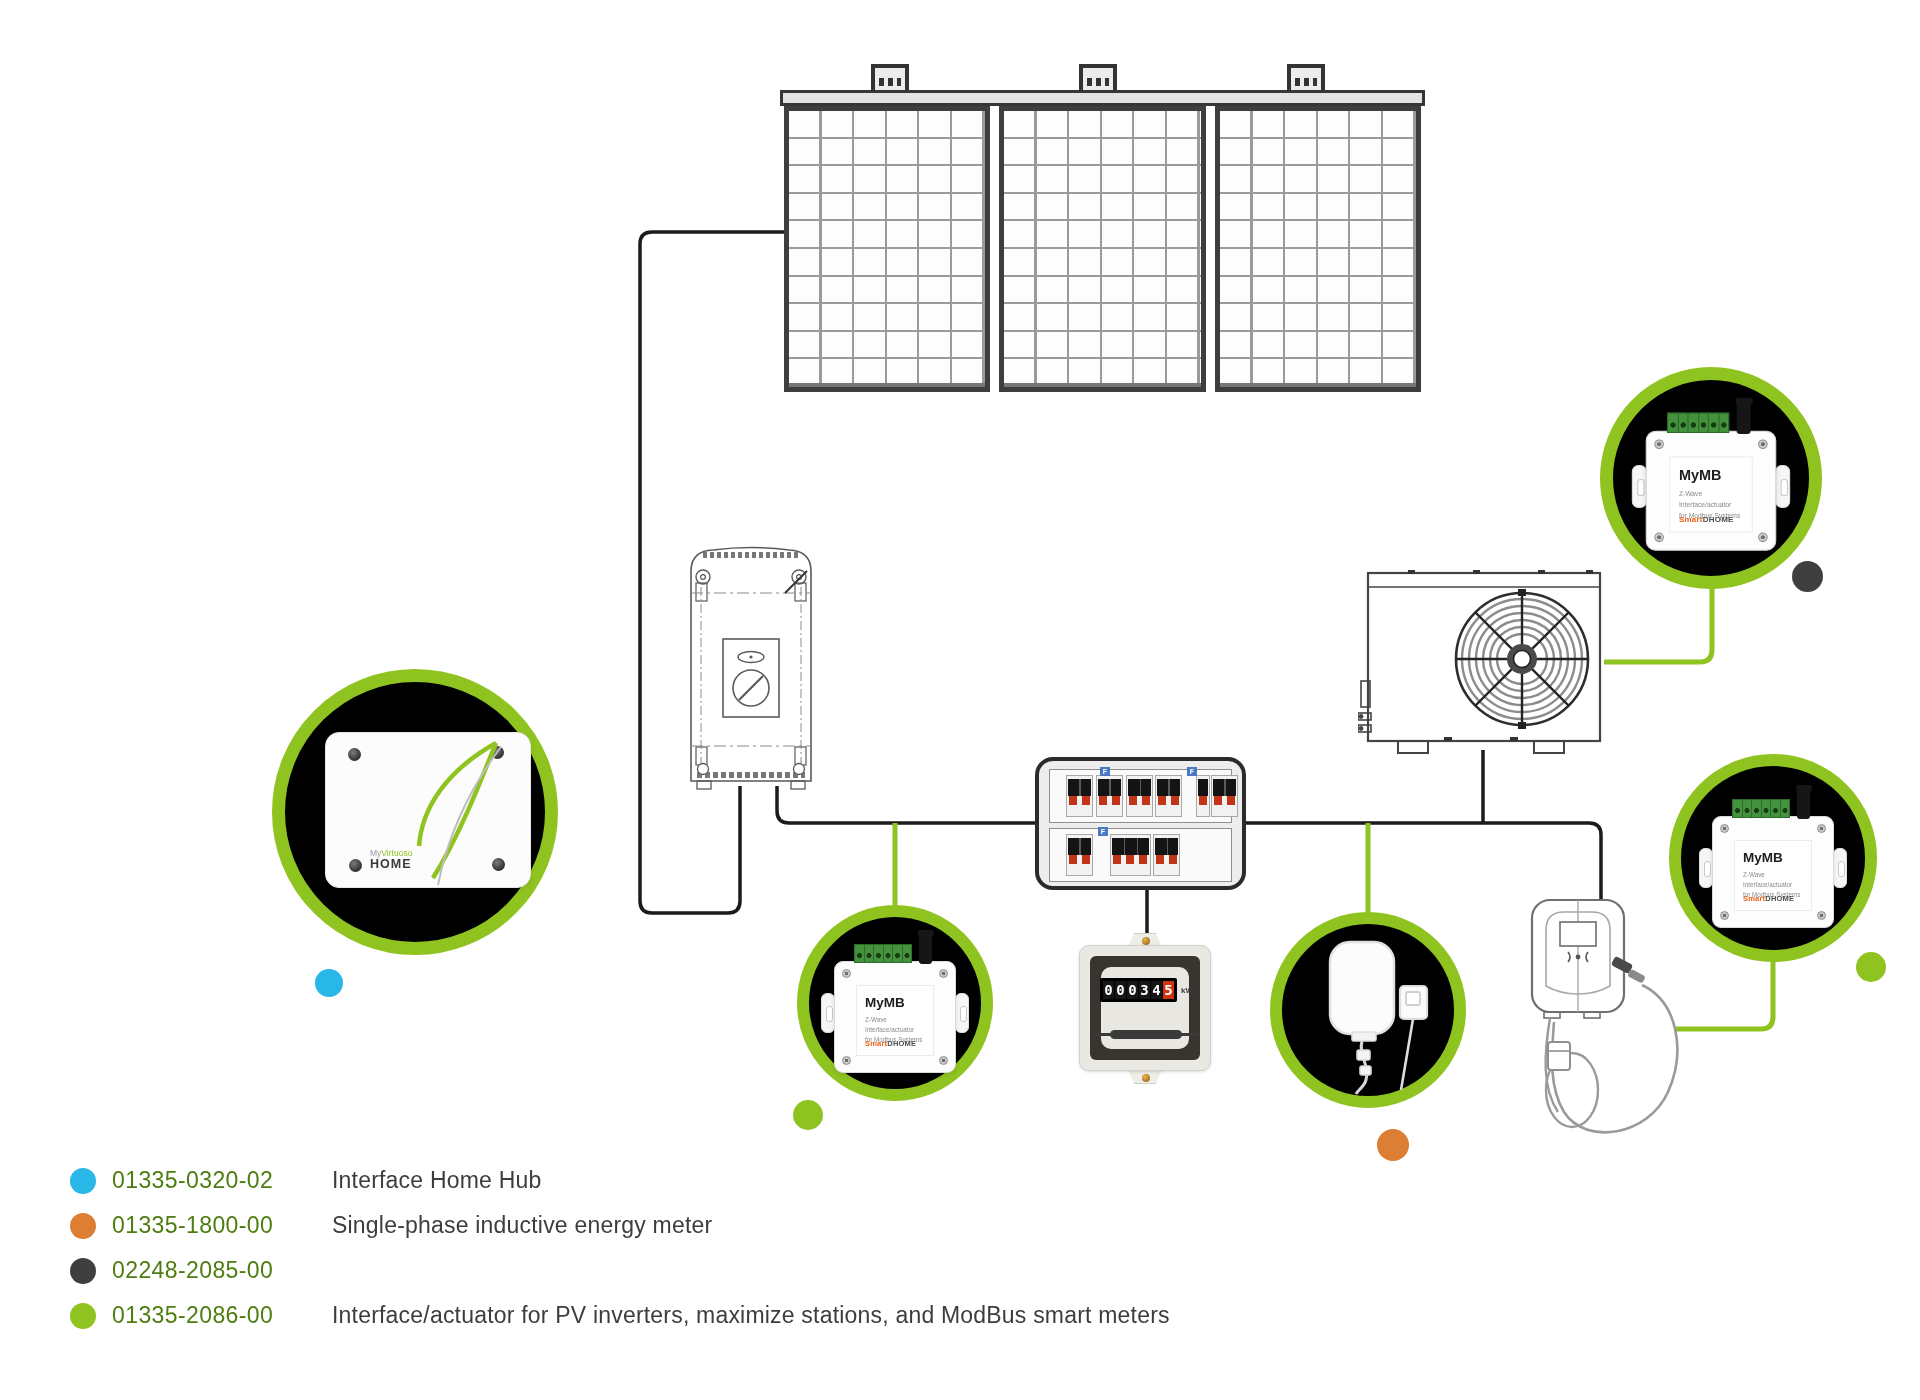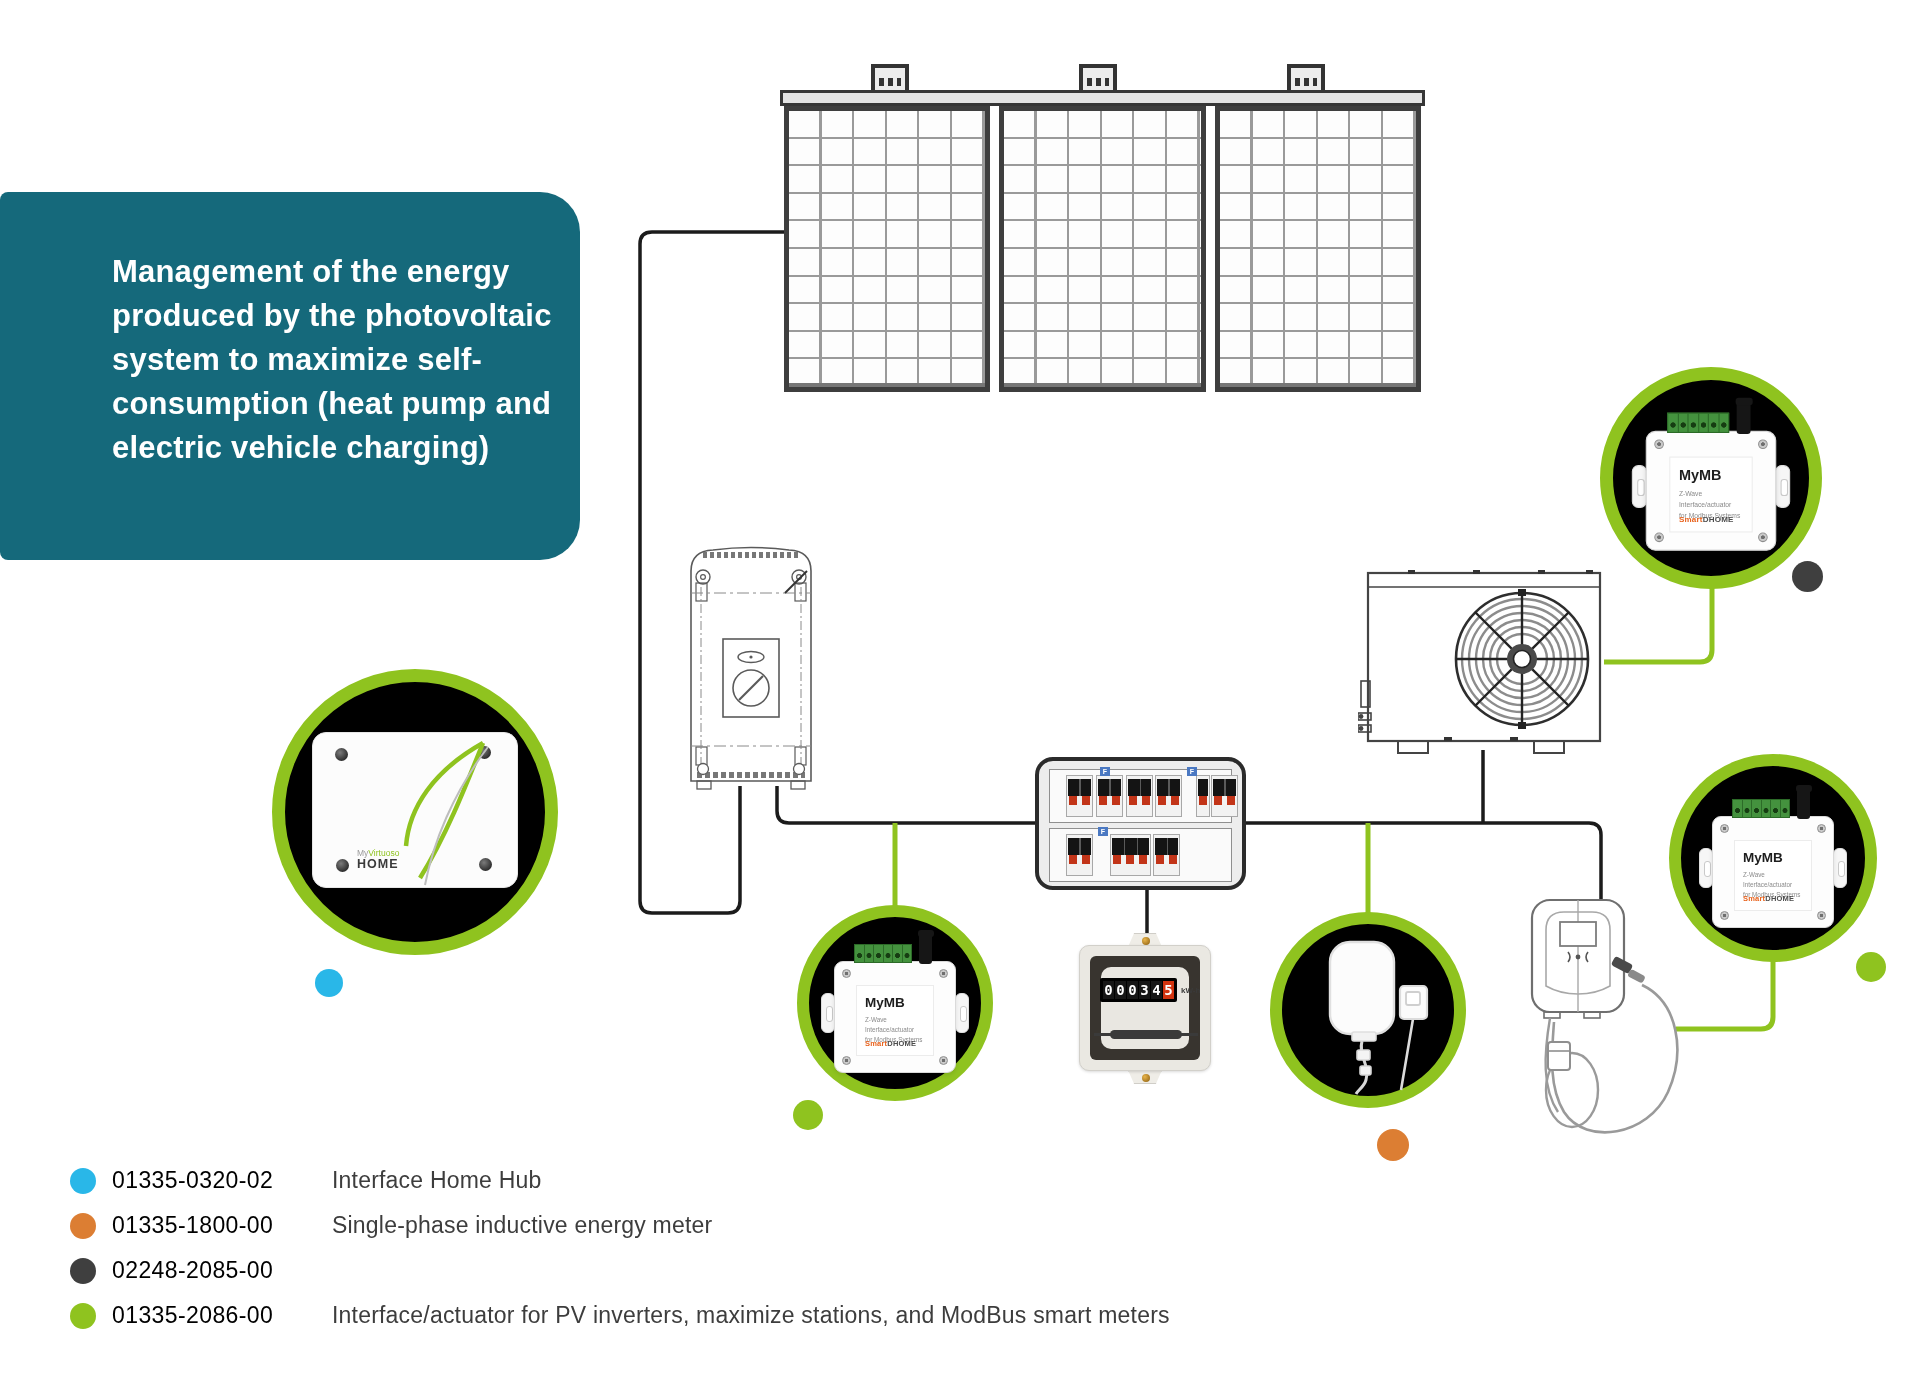--- a/index.html
+++ b/index.html
@@ -121,55 +121,48 @@
   .s-bl { left:7px; bottom:7px; } .s-br { right:7px; bottom:7px; }
   .m-label { position:absolute; left:21px; right:21px; top:23px; bottom:16px; background:#fff;
     border:1px solid #ececec; padding:9px 8px; }
   .m-name { font-size:13.5px; font-weight:bold; color:#1d1d1d; }
   .m-desc { margin-top:5px; font-size:6.3px; color:#8a8a8a; line-height:1.6; }
   .m-desc span { display:block; }
   .m-brand { position:absolute; left:8px; bottom:7px; font-size:7.5px; font-weight:bold; letter-spacing:.2px; }
   .m-brand-a { color:#E8611B; } .m-brand-b { color:#4c4c4c; }
 
   
-  .hub-device { position:absolute; left:27px; top:50px; width:206px; height:156px;
+  .hub-device { position:absolute; left:40px; top:50px; width:206px; height:156px;
     background:#fcfcfc; border:1px solid #e6e6e6; border-radius:14px;
     box-shadow:0 2px 5px rgba(0,0,0,.08); }
   .hub-screw { position:absolute; width:13px; height:13px; border-radius:50%;
     background:radial-gradient(circle at 38% 35%, #7b7b7b, #2f2f2f 70%); }
   .hub-leaf { position:absolute; left:0; top:0; }
   .hub-logo { position:absolute; left:44px; top:116px; line-height:1.05; }
   .hub-logo .l1 { font-size:8.5px; }
   .hub-logo .l1 .p1 { color:#9a9a9a; } .hub-logo .l1 .p2 { color:#8FC31F; }
   .hub-logo .l2 { font-size:12.5px; font-weight:bold; color:#3a3a3a; letter-spacing:1px; }
 
   
   .heatpump { position:absolute; left:1358px; top:563px; z-index:2; }
   .charger  { position:absolute; left:1516px; top:890px; z-index:2; }
   .sensor-art { position:absolute; left:0; top:0; }
 
   
   .legend { position:absolute; left:70px; top:1167px; z-index:5; }
   .lg-row { display:flex; align-items:center; height:27px; margin-bottom:18px; }
   .lg-dot { width:26px; height:26px; border-radius:50%; margin-right:16px; flex:0 0 auto; }
-  .lg-code { width:178px; font-size:23px; color:#000000; letter-spacing:.4px; }
+  .lg-code { width:178px; font-size:23px; color:#4d7c0f; letter-spacing:.4px; }
   .lg-label { margin-left:42px; font-size:23px; color:#3d3d3d; letter-spacing:.2px; }
 </style>
 </head>
 <body>
 
 <div class="canvas">
 
-  <div class="info-box">
-    <div class="txt">Management of the energy
-produced by the photovoltaic
-system to maximize self-
-consumption (heat pump and
-electric vehicle charging)</div>
-  </div>
 
   <svg class="wires" width="1920" height="1400" viewBox="0 0 1920 1400">
     <path d="M 784 232 L 652 232 Q 640 232 640 244 L 640 901 Q 640 913 652 913 L 728 913 Q 740 913 740 901 L 740 786" fill="none" stroke="#1b1b1b" stroke-width="3.5"></path>
     <path d="M 777 786 L 777 811 Q 777 823 789 823 L 1589 823 Q 1601 823 1601 835 L 1601 900" fill="none" stroke="#1b1b1b" stroke-width="3.5"></path>
     <path d="M 1483 750 L 1483 823" fill="none" stroke="#1b1b1b" stroke-width="3.5"></path>
     <path d="M 1147 886 L 1147 938" fill="none" stroke="#1b1b1b" stroke-width="3.5"></path>
     <path d="M 895 823 L 895 910" fill="none" stroke="#8FC31F" stroke-width="5"></path>
     <path d="M 1368 823 L 1368 916" fill="none" stroke="#8FC31F" stroke-width="5"></path>
     <path d="M 1712 586 L 1712 650 Q 1712 662 1700 662 L 1604 662" fill="none" stroke="#8FC31F" stroke-width="5"></path>
     <path d="M 1773 958 L 1773 1017 Q 1773 1029 1761 1029 L 1676 1029" fill="none" stroke="#8FC31F" stroke-width="5"></path>

